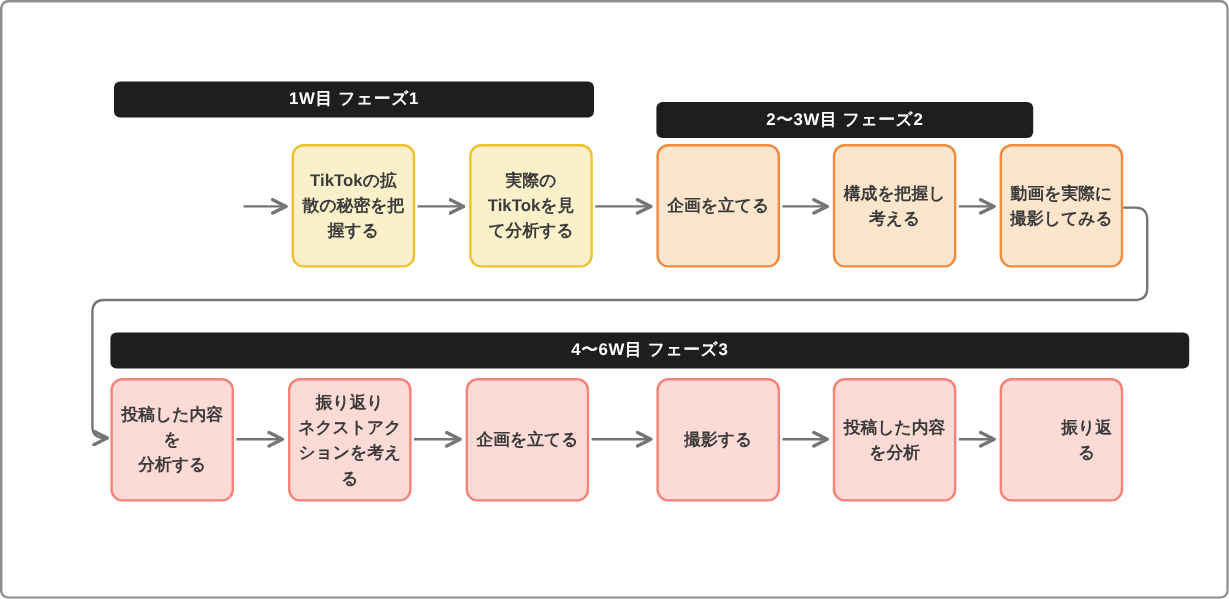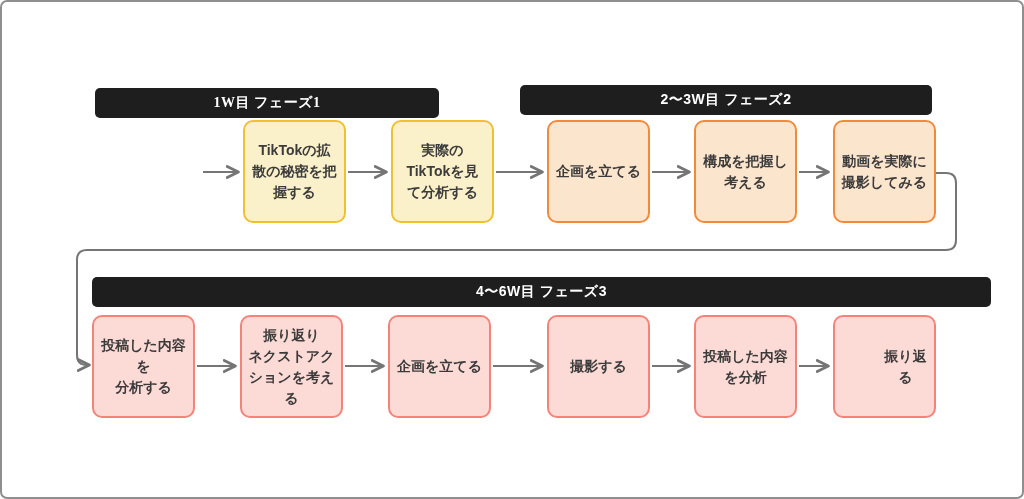--- a/index.html
+++ b/index.html
@@ -29,22 +29,22 @@
     background: #1e1e1e;
     border-radius: 5px;
     color: #ffffff;
     font-weight: bold;
     font-size: 14px;
     display: flex;
     align-items: center;
     justify-content: center;
     letter-spacing: 0.5px;
   }
-  .h1 { left: 93px;  top: 86px;  width: 344px; font-family: Liberation Serif, serif; }
-  .h2 { left: 518px; top: 83px;  width: 412px; }
+  .h1 { left: 93px;  top: 66px;  width: 400px; }
+  .h2 { left: 545px; top: 83px;  width: 314px; }
   .h3 { left: 90px;  top: 275px; width: 899px; }
 
   .box {
     position: absolute;
     width: 103px;
     height: 103px;
     box-sizing: border-box;
     border: 2px solid;
     border-radius: 10px;
     display: flex;

